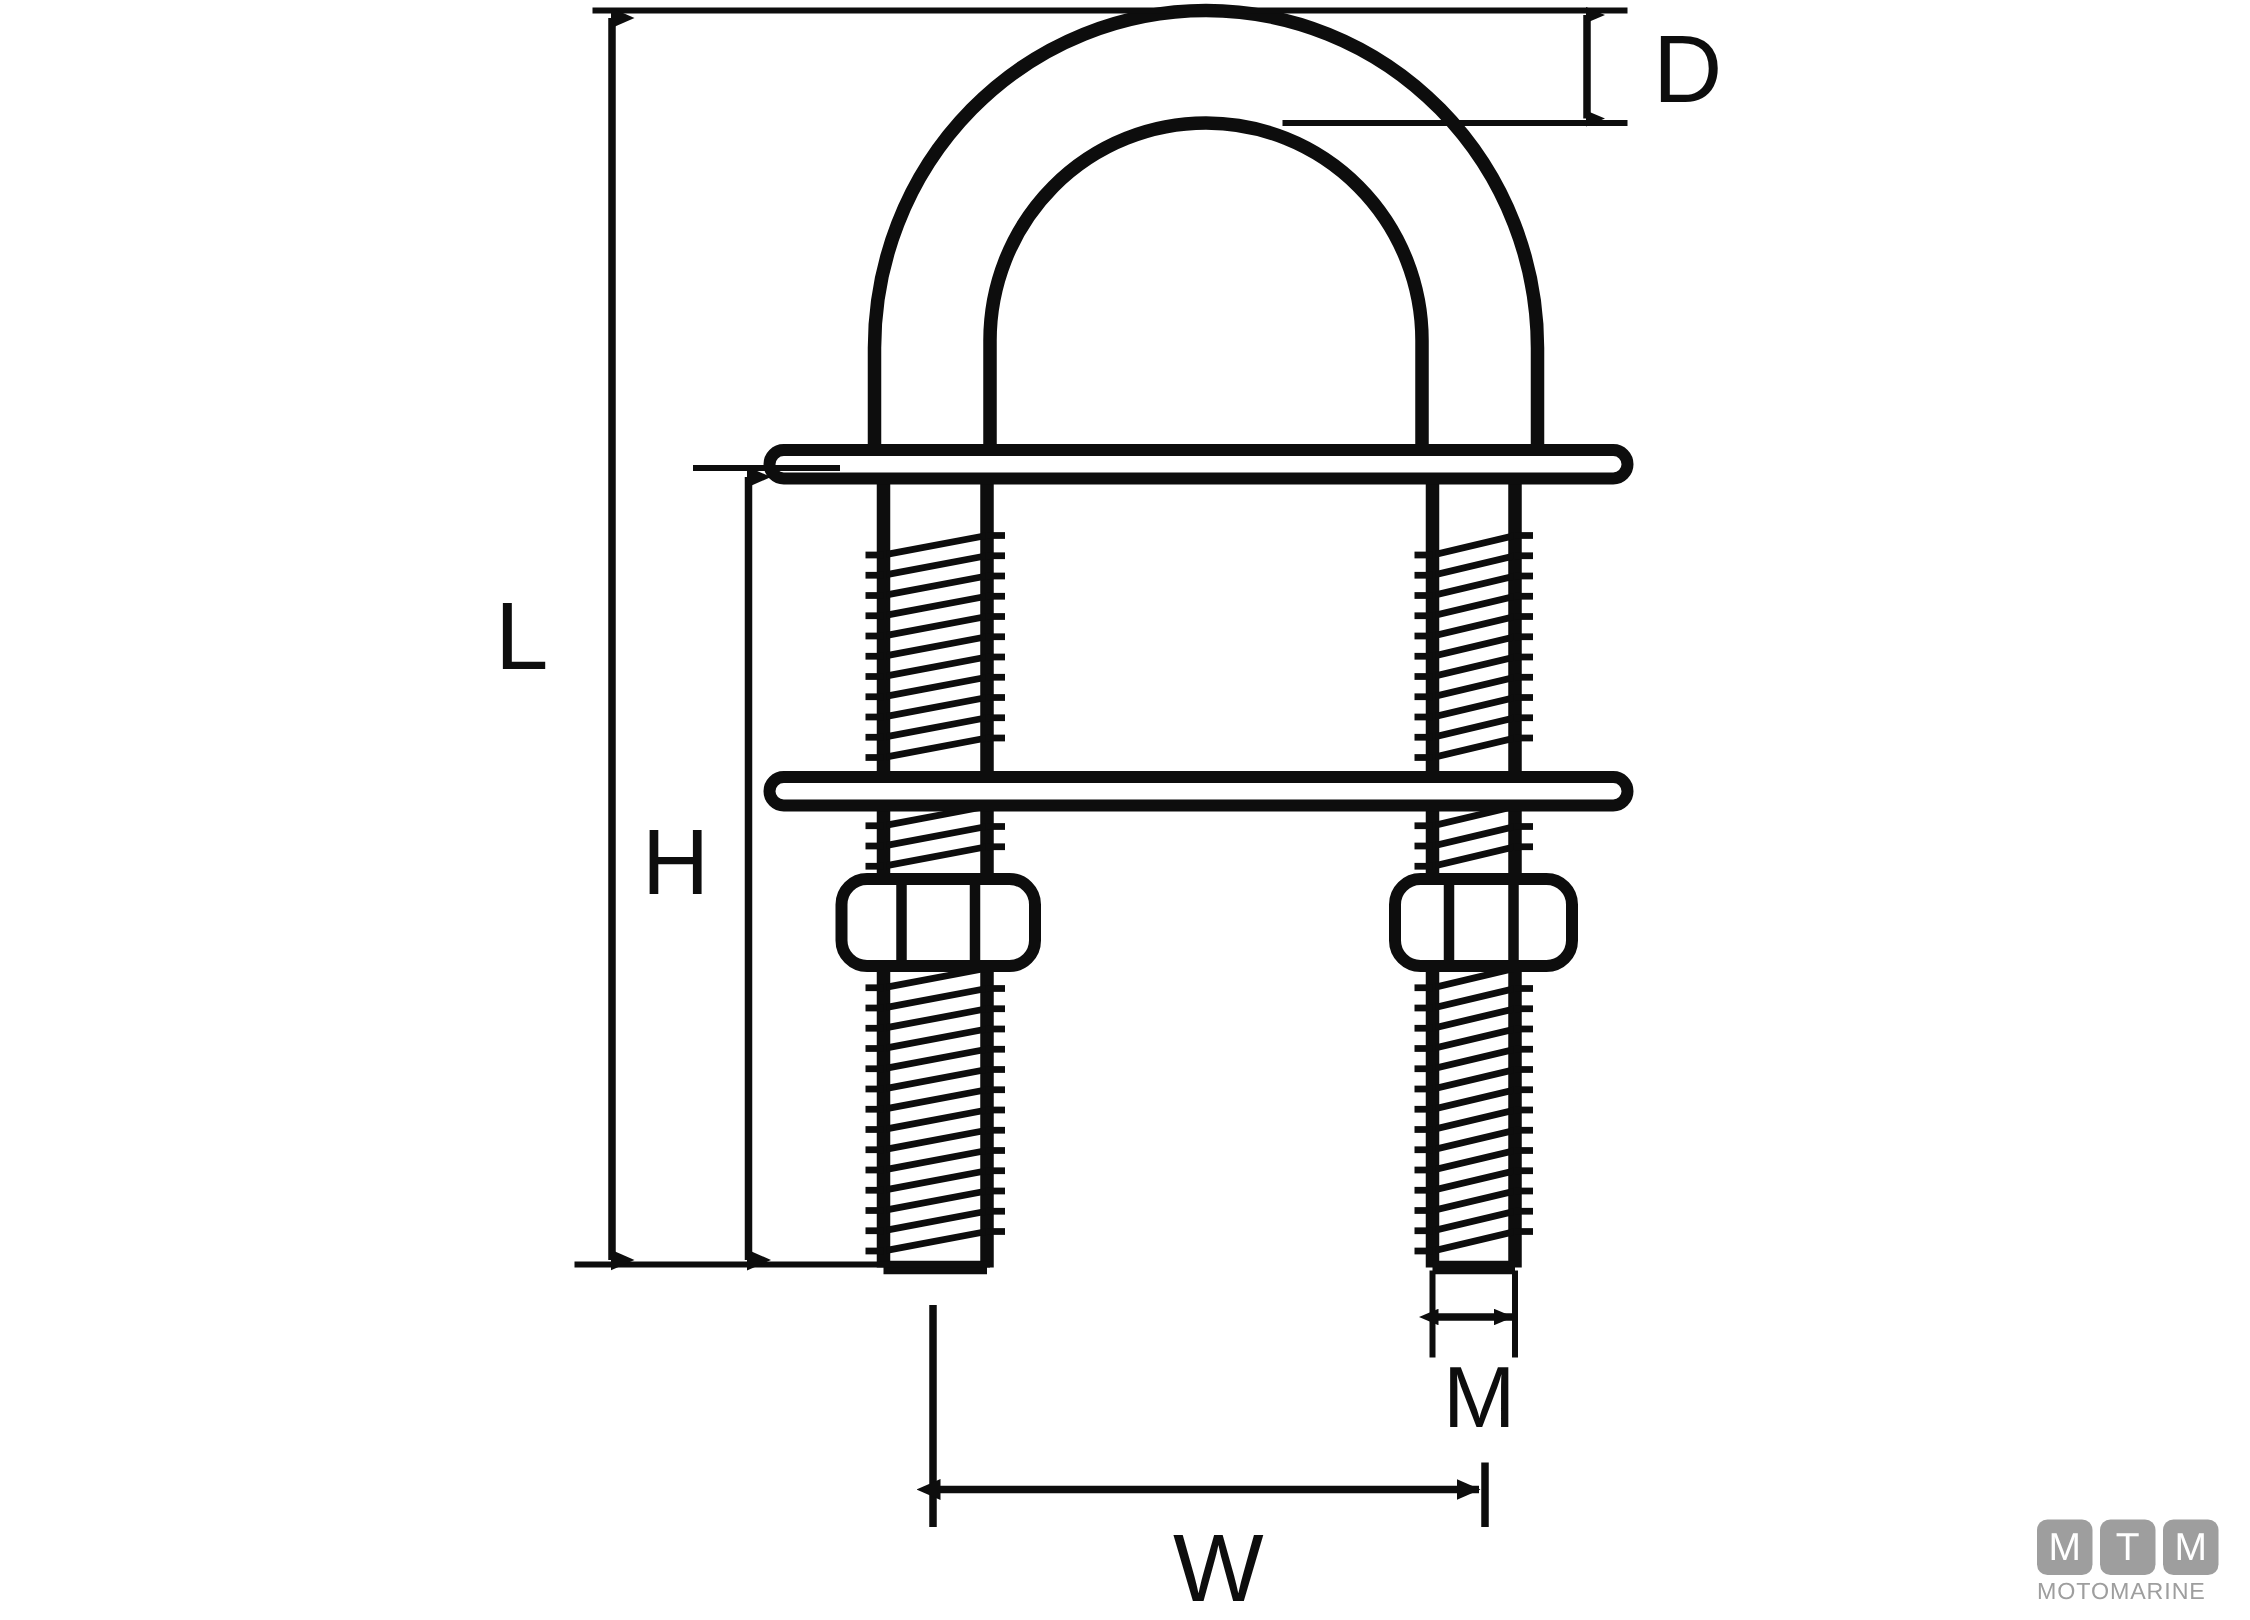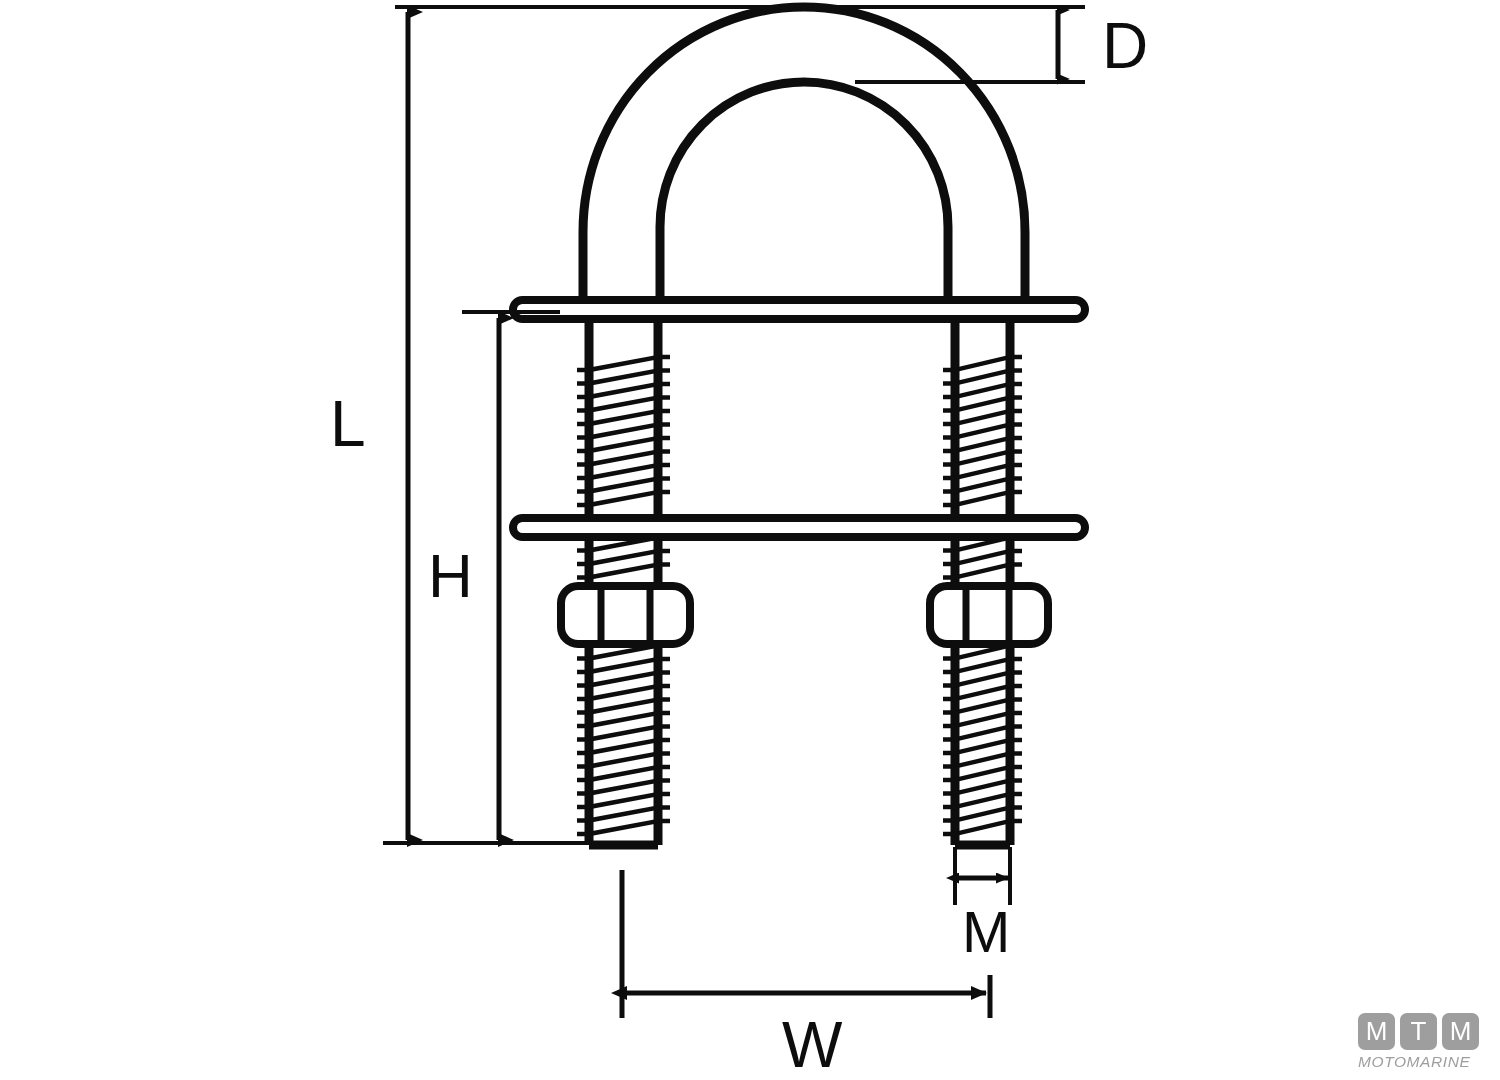--- a/index.html
+++ b/index.html
@@ -15,21 +15,21 @@
   #label-H{left:428px;top:545px;font-size:62px;}
   #label-D{left:1102px;top:14px;font-size:64px;}
   #label-W{left:782px;top:1013px;font-size:64px;}
   #label-M{left:962px;top:903px;font-size:58px;}
   #logo{position:absolute;left:1358px;top:1013px;width:126px;height:60px;}
   .logo-tiles{display:flex;gap:5px;}
   .logo-tile{width:37px;height:37px;border-radius:7px;background:#9e9e9e;
              color:#ffffff;font-size:26px;line-height:37px;text-align:center;
              font-family:"Liberation Sans","DejaVu Sans",sans-serif;}
   .logo-word{margin-top:3px;color:#9e9e9e;font-size:15.5px;letter-spacing:0.6px;
-             font-family:"Liberation Sans","DejaVu Sans",sans-serif;font-style:italic;}
+             font-family:"Liberation Sans","DejaVu Sans",sans-serif;}
 </style>
 </head>
 <body>
 
 <div id="stage">
 
   <svg class="drawing" viewBox="0 0 1500 1080" aria-hidden="true">
     <defs>
       <marker id="arrUp" markerWidth="14" markerHeight="16" refX="7" refY="15" orient="auto" markerUnits="userSpaceOnUse">
         <path d="M7,0 L14,16 L0,16 Z" fill="#0d0d0d"></path>

